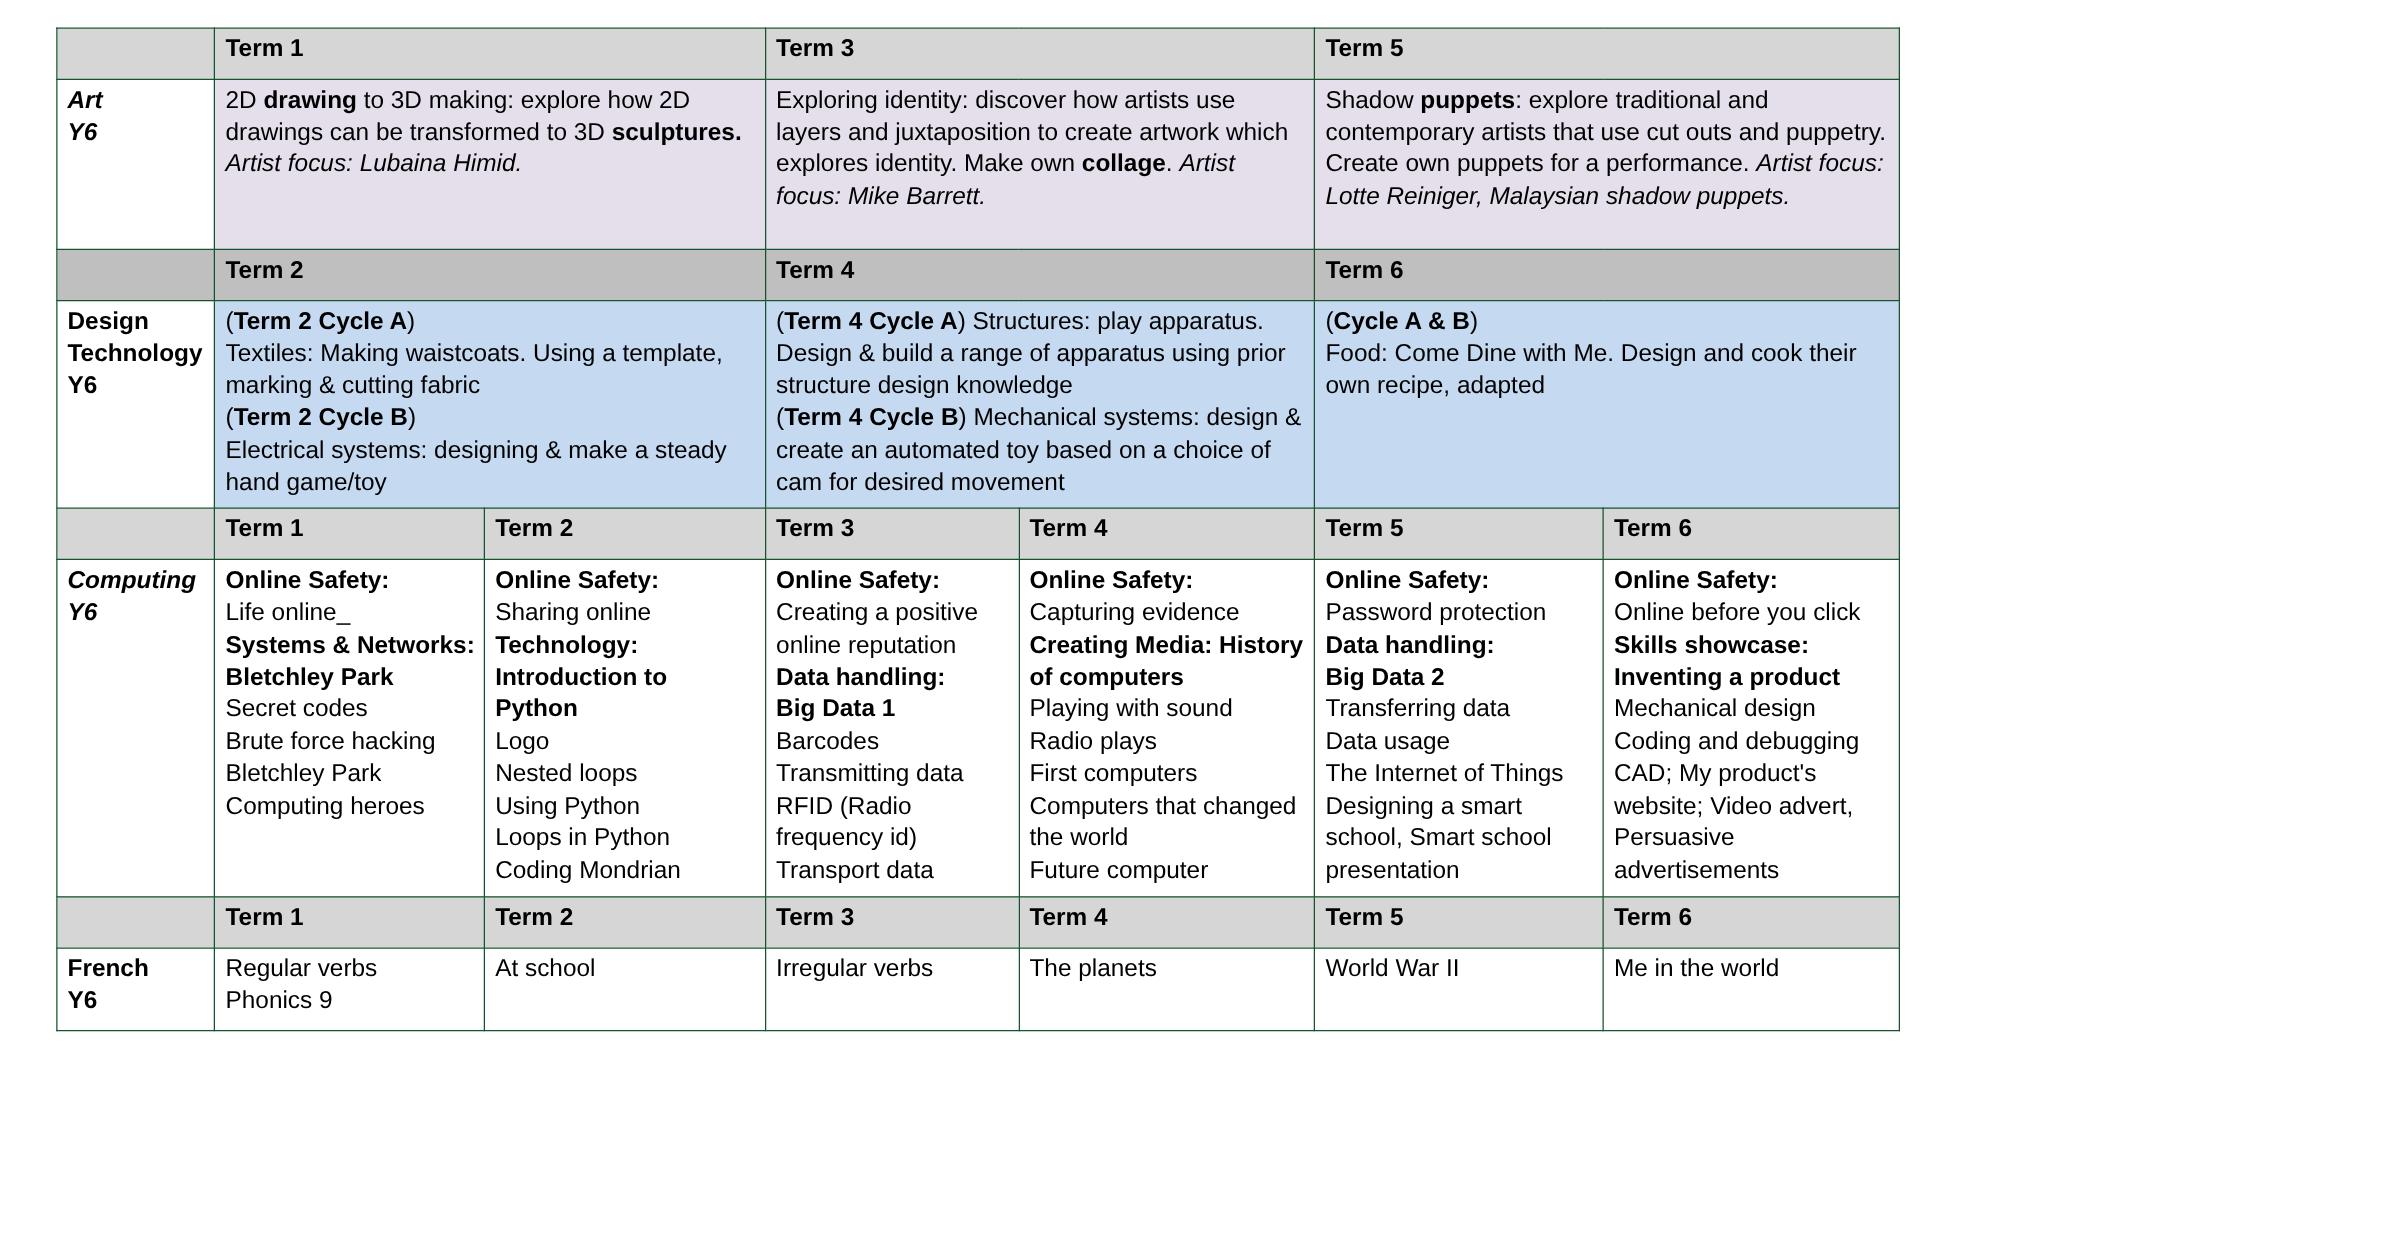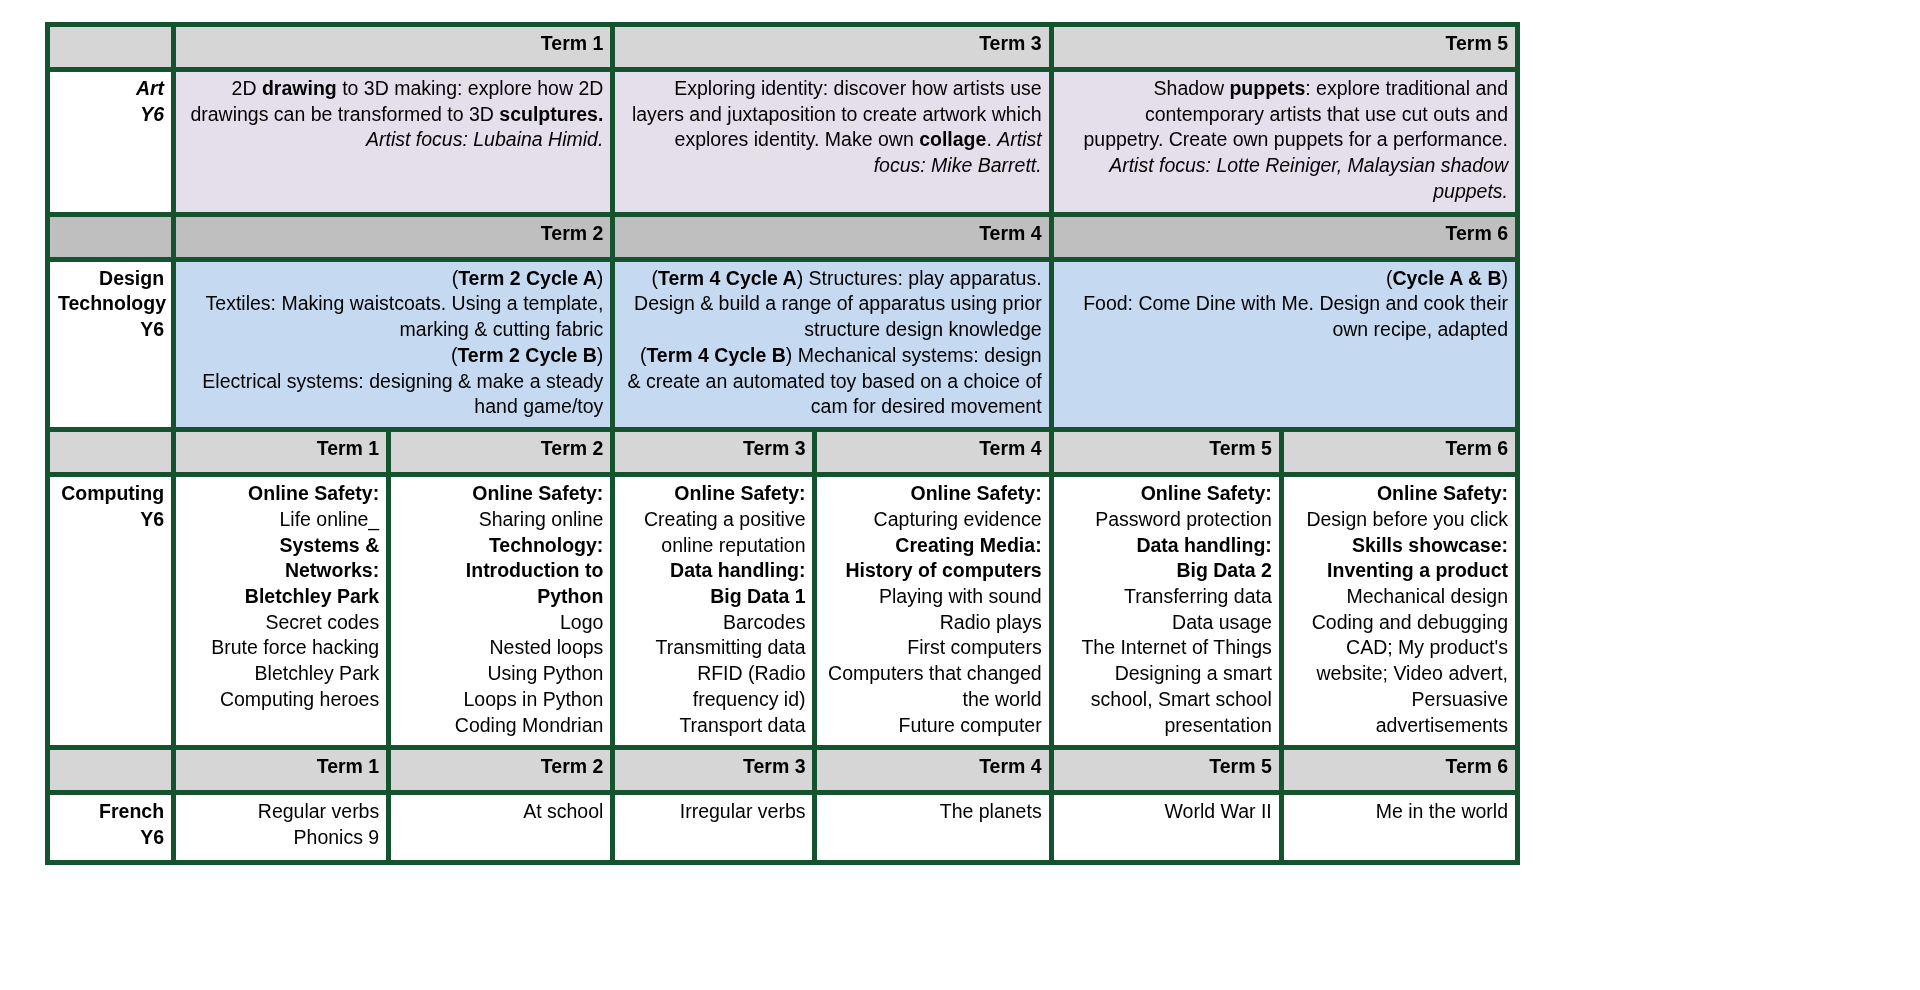--- a/index.html
+++ b/index.html
@@ -22,26 +22,25 @@
     padding: 22px 0 0 45px;
   }
   table.curriculum {
     border-collapse: collapse;
     table-layout: fixed;
     width: 1475px;
     font-size: 19.5px;
     line-height: 1.32;
   }
   table.curriculum td {
-    border: 5px solid #14532d;
+    border: 1px solid #14532d;
     vertical-align: top;
     padding: 4px 7px 7px 8px;
     word-wrap: break-word;
     overflow-wrap: break-word;
-    text-align: right;
   }
   
   .hdr {
     background: #d6d6d6;
     font-weight: bold;
     height: 29px;
     padding-top: 5px;
     padding-bottom: 4px;
   }
   .hdr-dt {
@@ -85,21 +84,21 @@
   b, strong { font-weight: bold; }
   i, em { font-style: italic; }
   .para { margin: 0; }
   .ln { display: block; }
   .art-body { padding-top: 6px; padding-left: 9px; }
   .dt-body { padding-top: 6px; padding-left: 9px; }
   .comp-body { padding-top: 6px; padding-left: 9px; }
   .fr-body { padding-top: 6px; padding-left: 9px; }
   .art-row-td { height: 124px; font-style: italic; }
   .dt-row-td { height: 138px; }
-  .comp-row-td { height: 252px; }
+  .comp-row-td { height: 252px; font-style: italic; }
   .fr-row-td { height: 54px; }
 </style>
 </head>
 <body>
 
 <div class="page">
   <table class="curriculum">
     <colgroup>
       <col style="width:126px">
       <col style="width:215px">
@@ -221,21 +220,21 @@
             <div class="ln"><span>Password protection</span></div>
             <div class="ln"><b>Data handling:</b></div>
             <div class="ln"><b>Big Data 2</b></div>
             <div class="ln"><span>Transferring data</span></div>
             <div class="ln"><span>Data usage</span></div>
             <div class="ln"><span>The Internet of Things</span></div>
             <div class="ln"><span>Designing a smart school, Smart school presentation</span></div>
           </td>
         <td class="plain-cell comp-body">
             <div class="ln"><b>Online Safety:</b></div>
-            <div class="ln"><span>Design before you click</span></div>
+            <div class="ln"><span>Online before you click</span></div>
             <div class="ln"><b>Skills showcase:</b></div>
             <div class="ln"><b>Inventing a product</b></div>
             <div class="ln"><span>Mechanical design</span></div>
             <div class="ln"><span>Coding and debugging</span></div>
             <div class="ln"><span>CAD; My product's website; Video advert, Persuasive advertisements</span></div>
           </td>
       </tr>
 
       <tr>
         <td class="hdr-blank"></td>

